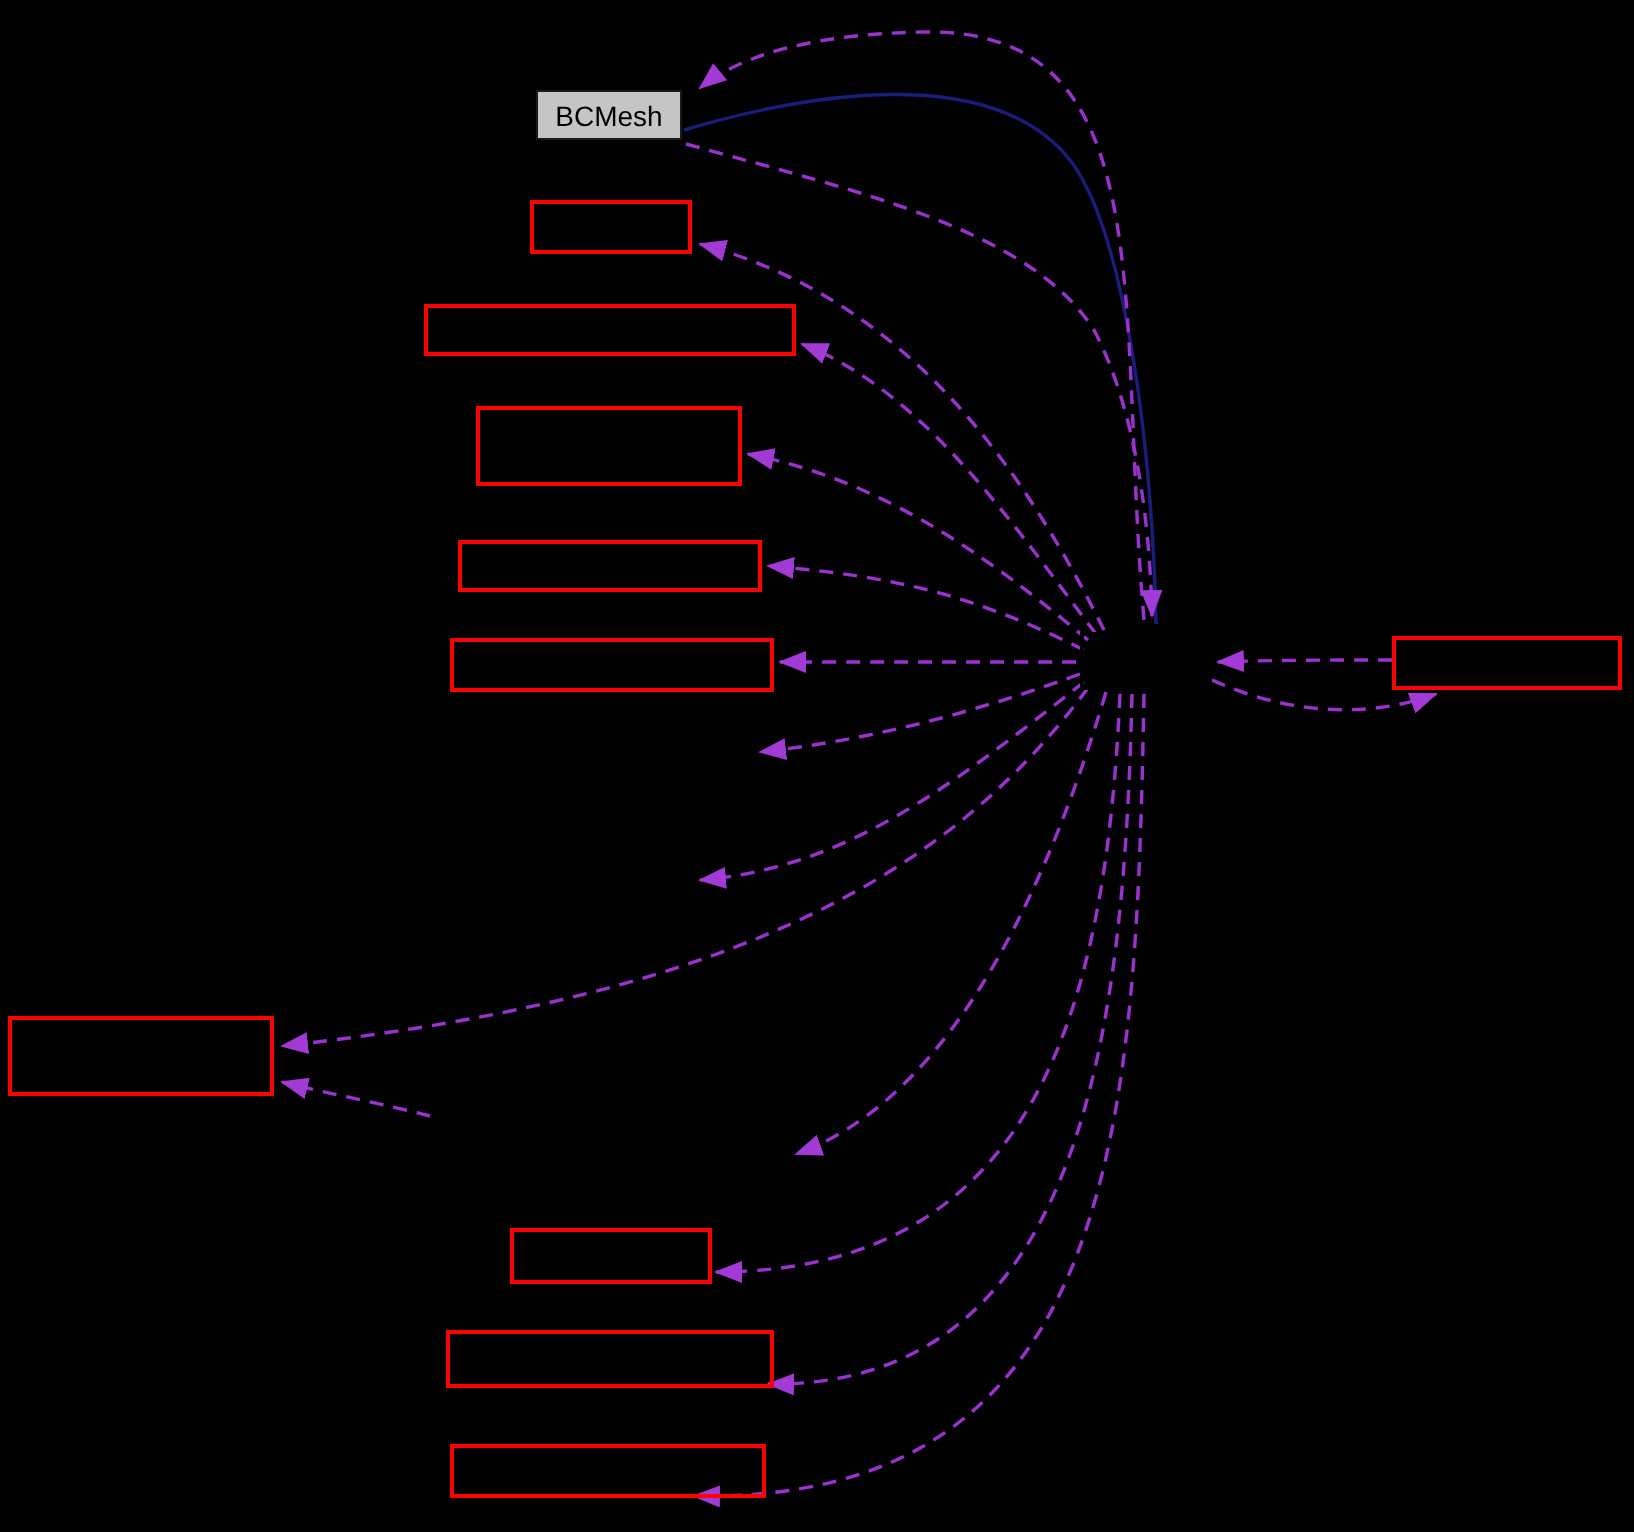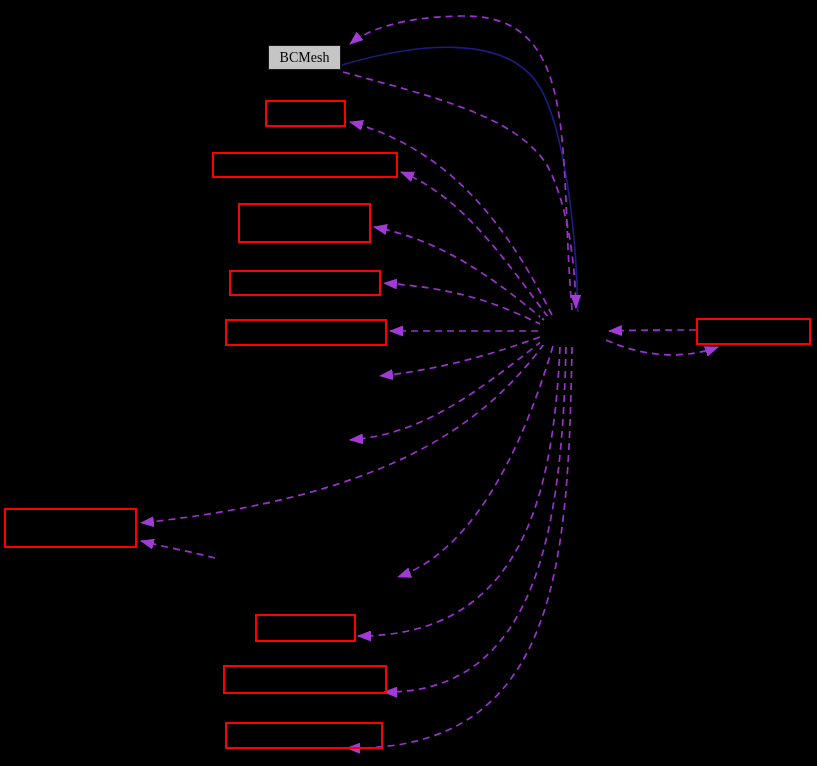--- a/index.html
+++ b/index.html
@@ -10,21 +10,21 @@
     --dashed_edge:#9a32cd;
     --solid_edge:#1c1c7d;
     --arrowhead:#a23bd6;
   }
   html,body{margin:0;padding:0;background:var(--background);}
   #canvas{
     position:relative;
     width:817px;height:766px;
     background:var(--background);
     overflow:hidden;
-    font-family:Liberation Serif, serif;
+    font-family:Liberation Sans, sans-serif;
   }
   #edges{position:absolute;left:0;top:0;width:817px;height:766px;}
   .edge{
     fill:none;
     stroke:var(--dashed_edge);
     stroke-width:1.7;
     stroke-dasharray:7 5;
   }
   .edge.solid{
     stroke:var(--solid_edge);

